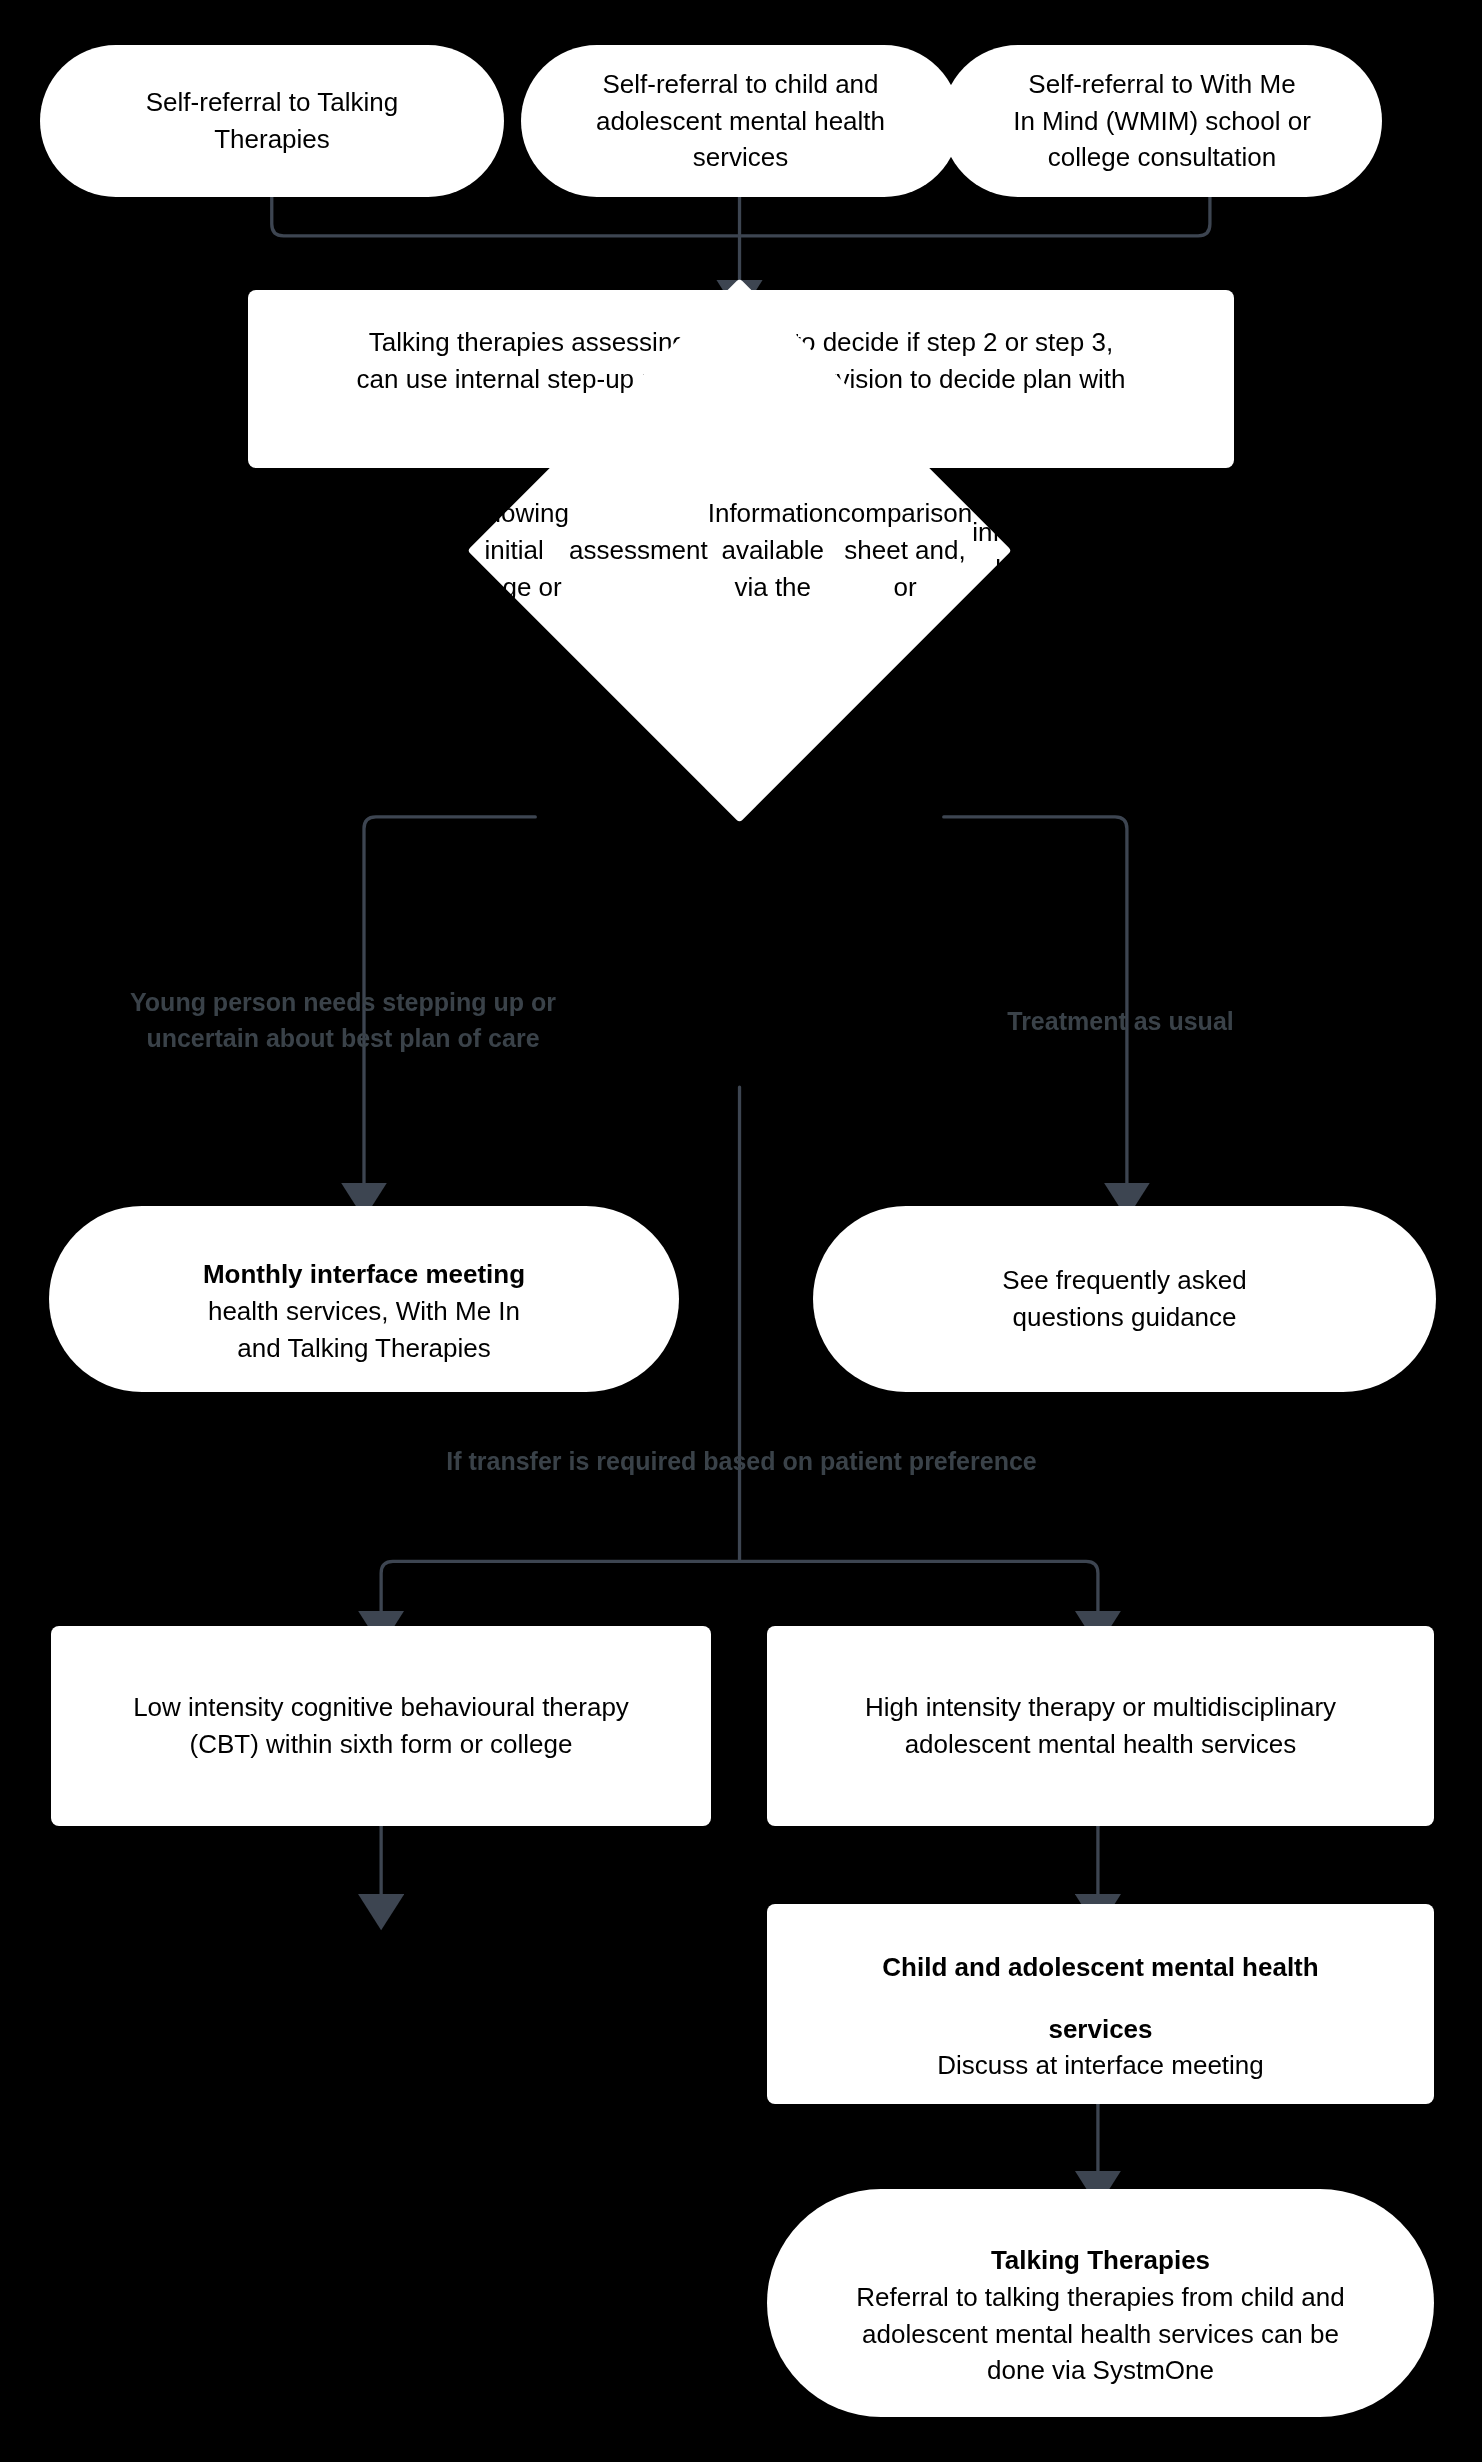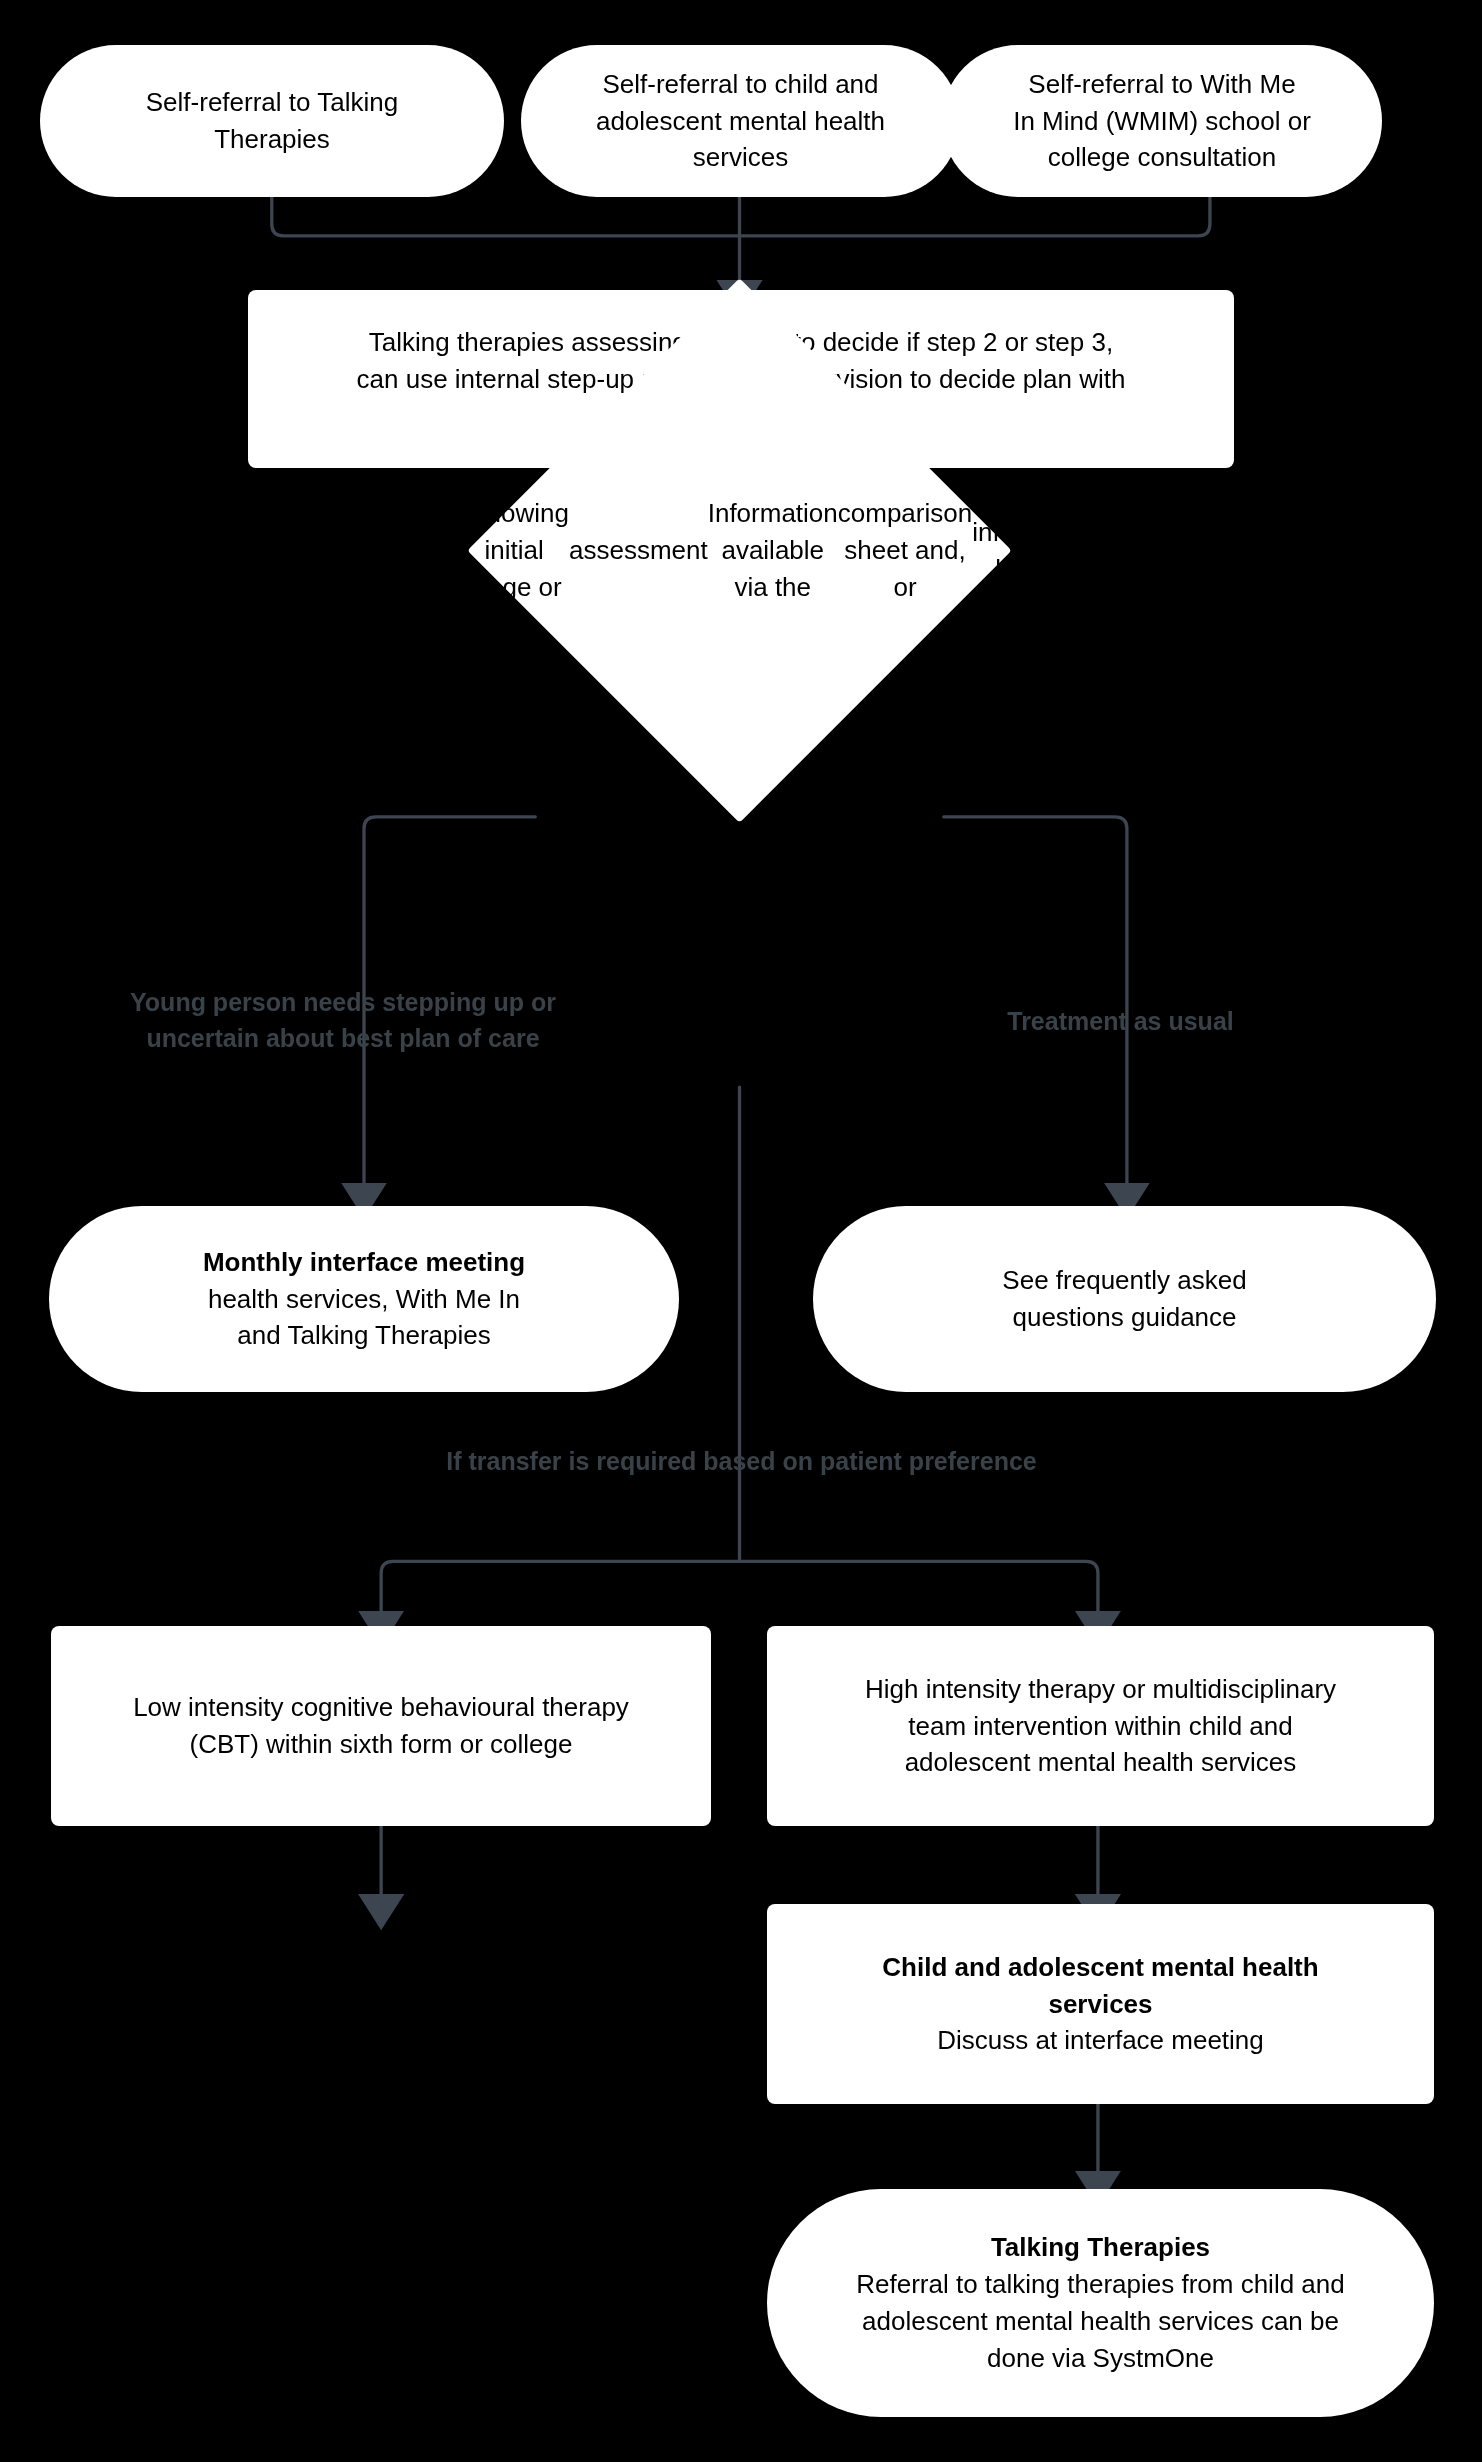--- a/index.html
+++ b/index.html
@@ -11,21 +11,21 @@
   #canvas{position:absolute;left:0;top:0;width:1483px;height:2462px;}
   svg.edges{position:absolute;left:0;top:0;width:1483px;height:2462px;pointer-events:none;}
 
   .node{
     position:absolute;background:#ffffff;color:#000000;
     display:flex;flex-direction:column;align-items:center;justify-content:center;
     text-align:center;box-sizing:border-box;
     line-height:1.42;
   }
   .node .line{display:block;width:100%;}
-  .node .b{font-weight:bold;}
+  .node .b{font-weight:bold;margin-top:25px;}
 
   
   .stadium{border-radius:6589px;}
   
   .rect{border-radius:8px;}
 
   
   .diamond-wrap{position:absolute;}
   .diamond-shape{
     position:absolute;left:0;top:0;width:100%;height:100%;
@@ -144,21 +144,20 @@
     <span class="line">questions guidance</span>
   </div>
 
   <div class="node rect f40" style="left:51px;top:1626px;width:660px;height:200px;padding:0 26px;">
     <span class="line">Low intensity cognitive behavioural therapy</span>
     <span class="line">(CBT) within sixth form or college</span>
   </div>
 
   <div class="node rect f40" style="left:767px;top:1626px;width:667px;height:200px;padding:0 26px;align-items:flex-end;">
     <span class="line">High intensity therapy or multidisciplinary</span>
-    <span class="line">team intervention within child and</span>
     <span class="line">adolescent mental health services</span>
   </div>
 
 
   <div class="node rect f40" style="left:767px;top:1904px;width:667px;height:200px;padding:0 26px;">
     <span class="line b">Child and adolescent mental health</span>
     <span class="line b">services</span>
     <span class="line">Discuss at interface meeting</span>
   </div>
 

